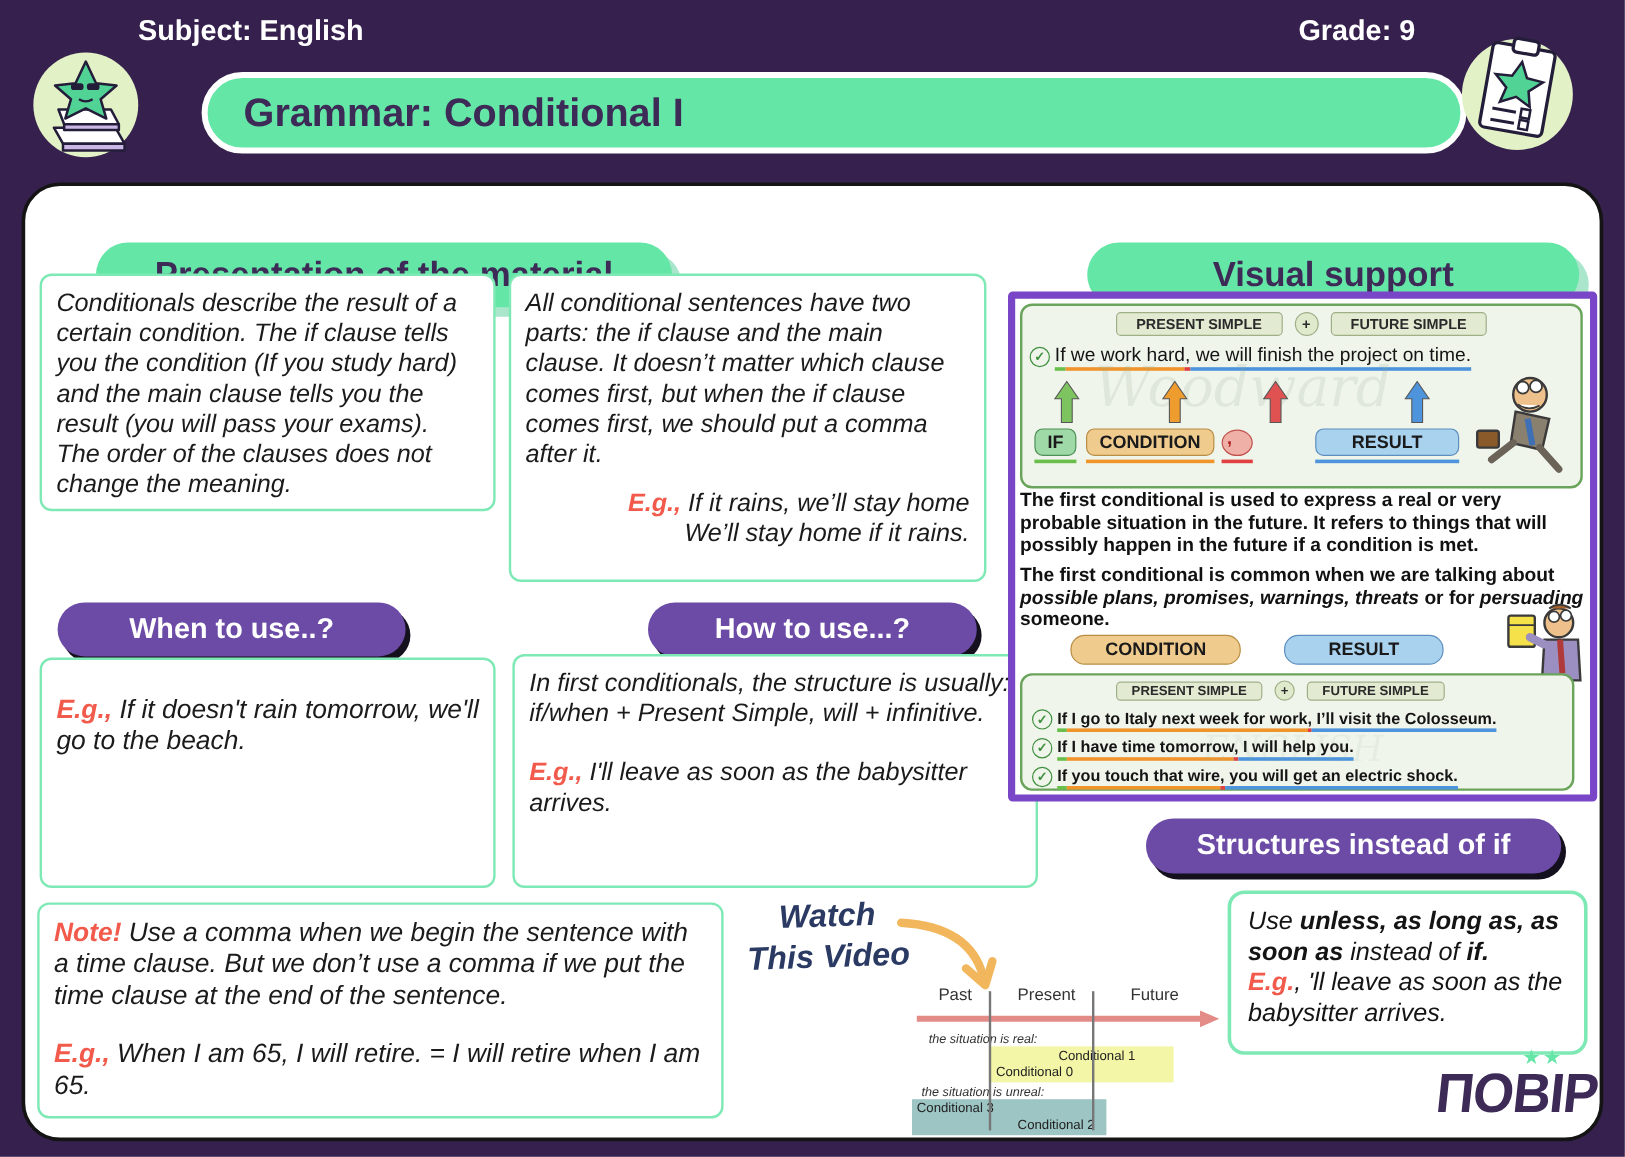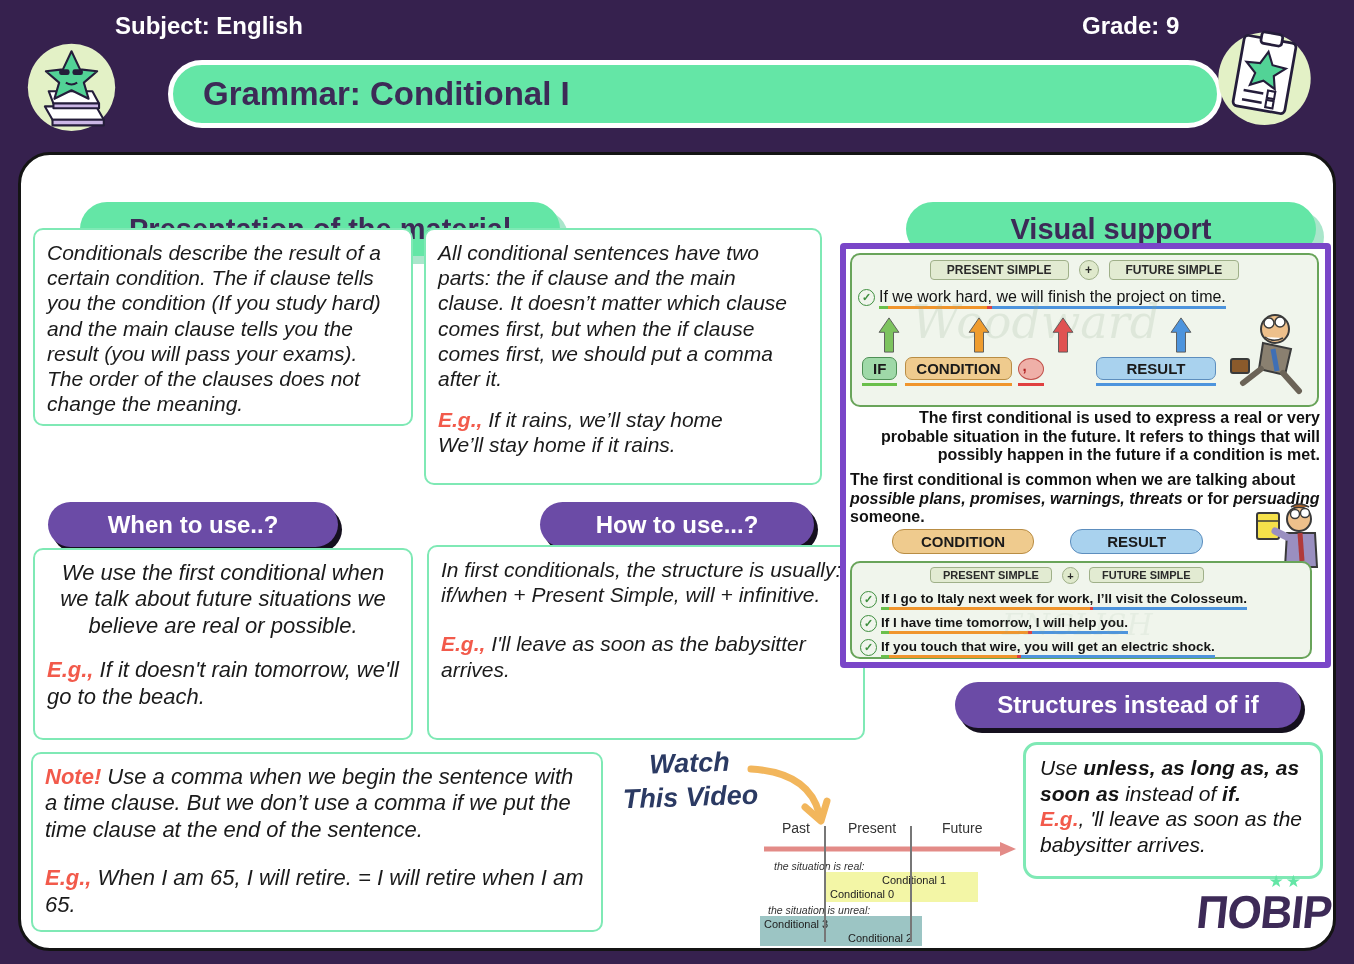--- a/index.html
+++ b/index.html
@@ -47,21 +47,21 @@
     transform:rotate(-2deg); cursor:pointer;
   }
   
   #infographic{
     position:absolute; left:819px; top:88px; width:479px; height:413px;
     background:#ffffff; border:6px solid #7a46c8; border-radius:4px;
   }
   .info-section{
     position:absolute; background:#f0f5ec; border:2px solid #69a45a; border-radius:10px;
   }
-  .tense-row{display:flex; align-items:flex-start; justify-content:center; gap:10px; padding-top:5px;}
+  .tense-row{display:flex; align-items:flex-end; justify-content:center; gap:10px; padding-top:5px;}
   .tense-pill{
     background:#e2ebd2; border:1.5px solid #9fb089; border-radius:4px;
     font-weight:bold; font-size:12px; color:#2a2a2a; padding:2px 16px;
   }
   .plus-circle{
     width:18px; height:18px; background:#dfe9cc; border:1.5px solid #9fb089; border-radius:50%;
     font-weight:bold; font-size:12px; color:#2a2a2a; display:flex; align-items:center; justify-content:center;
   }
   .check-circle{
     display:inline-flex; align-items:center; justify-content:center;
@@ -168,35 +168,34 @@
     <div class="mint-pill" style="left:885px; top:13px; width:410px; height:54px;">
       <span>Visual support</span>
     </div>
 
     <div class="box" style="left:12px; top:73px; width:380px; height:198px;">
       <span>Conditionals describe the result of a certain condition. The if clause tells you the condition (If you study hard) and the main clause tells you the result (you will pass your exams). The order of the clauses does not change the meaning.</span>
     </div>
 
     <div class="box" style="left:403px; top:73px; width:398px; height:257px;">
       <div>All conditional sentences have two parts: the if clause and the main clause. It doesn’t matter which clause comes first, but when the if clause comes first, we should put a comma after it.</div>
-      <div style="margin-top:16px;">
+      <div style="margin-top:16px;text-align:right;">
         <span class="eg">E.g.,</span><span> If it rains, we’ll stay home</span>
         <div>We’ll stay home if it rains.</div>
       </div>
     </div>
 
     <div class="purple-pill" style="left:27px; top:347px; width:290px; height:45px;">
       <span>When to use..?</span>
     </div>
     <div class="purple-pill" style="left:519px; top:347px; width:274px; height:45px;">
       <span>How to use...?</span>
     </div>
 
     <div class="box" style="left:12px; top:393px; width:380px; height:192px; font-size:22px;">
-      <div class="center">We use the first conditional when we talk about future situations we believe are real or possible.</div>
       <div style="margin-top:18px;">
         <span class="eg">E.g.,</span><span> If it doesn't rain tomorrow, we'll go to the beach.</span>
       </div>
     </div>
 
     <div class="box" style="left:406px; top:390px; width:438px; height:195px;">
       <div>In first conditionals, the structure is usually:</div>
       <div>if/when + Present Simple, will + infinitive.</div>
       <div style="margin-top:24px;">
         <span class="eg">E.g.,</span><span> I'll leave as soon as the babysitter arrives.</span>
@@ -280,21 +279,21 @@
           <circle cx="44" cy="16" r="5" fill="#fff" stroke="#3a3a3a" stroke-width="1.5"></circle>
           <circle cx="55" cy="15" r="5" fill="#fff" stroke="#3a3a3a" stroke-width="1.5"></circle>
           <path d="M40 30 Q48 36 58 31" fill="#fff" stroke="#3a3a3a" stroke-width="1.5"></path>
           <path d="M38 36 L66 42 L60 68 L34 62 Z" fill="#8a8070" stroke="#3a3a3a" stroke-width="2"></path>
           <path d="M48 42 L52 64" stroke="#3f6fb5" stroke-width="5"></path>
           <path d="M36 62 L18 76 M58 66 L74 84" stroke="#6b6357" stroke-width="6" stroke-linecap="round"></path>
           <rect x="6" y="52" width="18" height="14" rx="2" fill="#8b5a2b" stroke="#3a3a3a" stroke-width="2"></rect>
         </svg>
       </div>
 
-      <div class="info-para" style="top:160px;text-align:right;">
+      <div class="info-para" style="top:160px;">
         <span>The </span><span>first conditional</span><span style="font-weight:bold;"> is used to express a real or very probable situation in the future. It refers to things that will possibly happen in the future if a condition is met.</span>
       </div>
 
       <div class="info-para" style="top:222px;">
         <span>The </span><span>first conditional</span><span> is common when we are talking about </span><span class="bi">possible plans, promises, warnings, threats</span><span> or for </span><span class="bi">persuading</span><span> someone.</span>
       </div>
 
       <div style="position:absolute; left:46px; top:280px; display:flex; gap:36px;">
         <span class="tag tag-cond" style="padding:3px 28px; border-radius:12px;">CONDITION</span>
         <span class="tag tag-res" style="padding:3px 36px; border-radius:12px;">RESULT</span>

